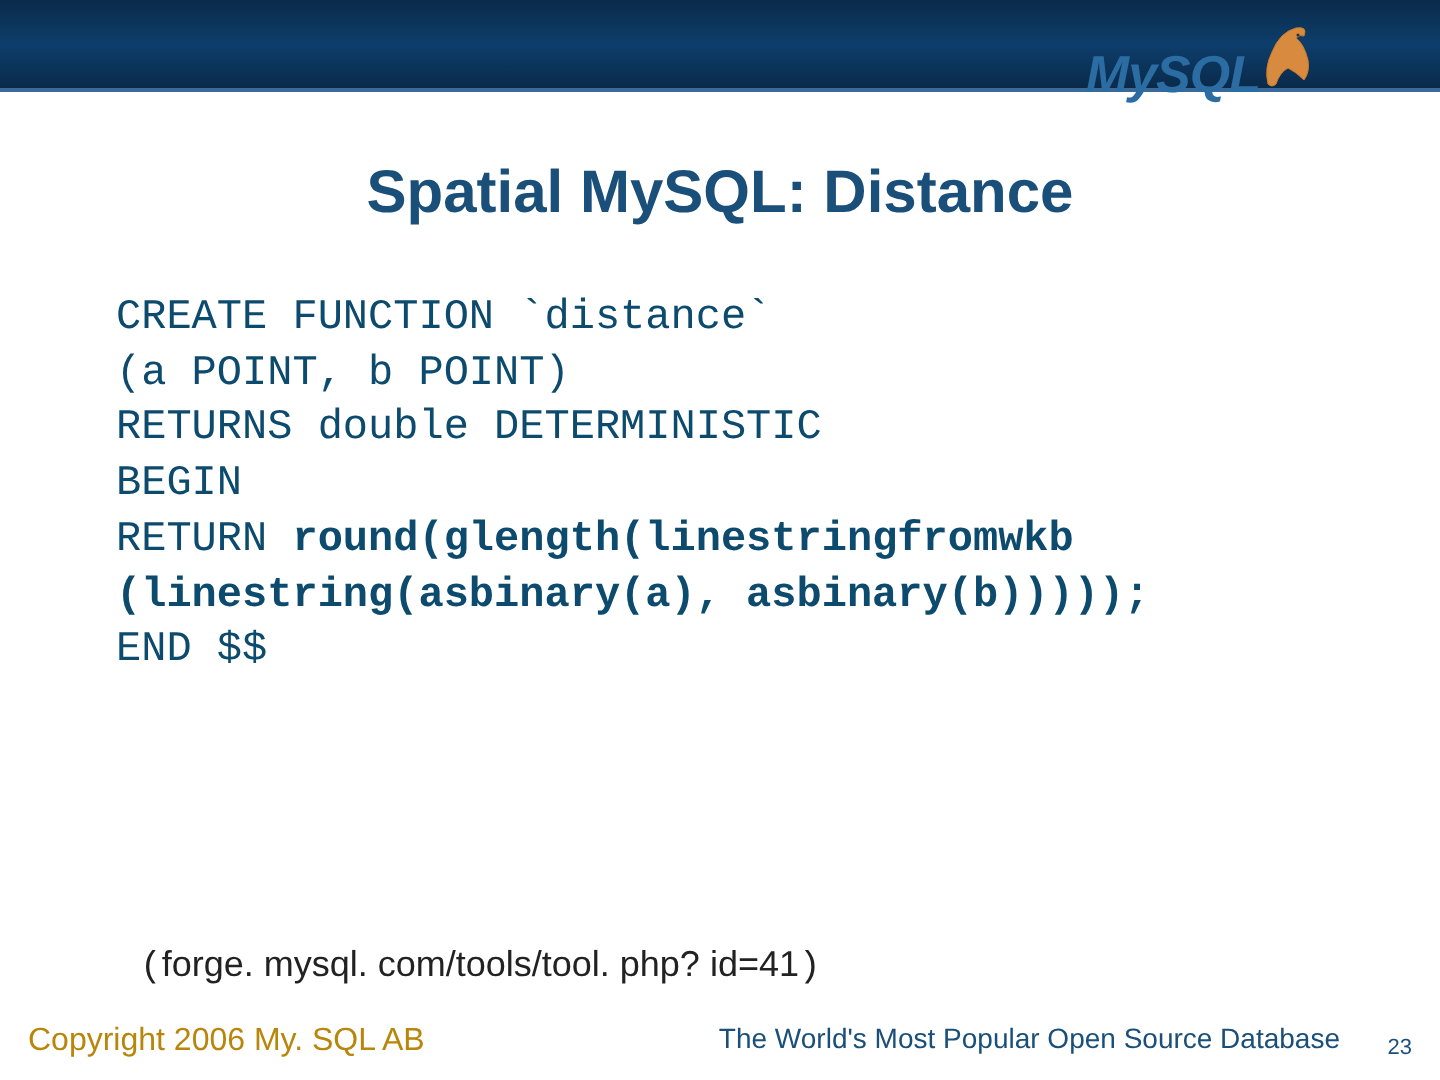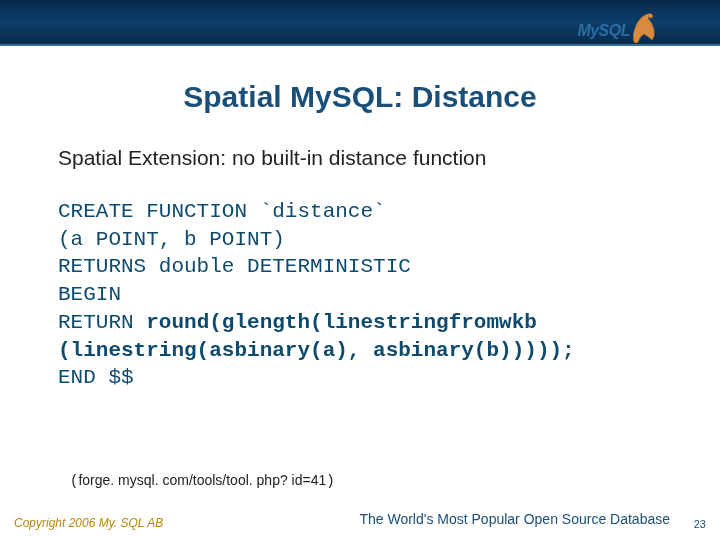--- a/index.html
+++ b/index.html
@@ -25,21 +25,21 @@
     top: 8px;
     right: 62px;
     display: flex;
     align-items: flex-start;
     z-index: 2;
   }
   .logo-text {
     font-family: Arial, sans-serif;
     font-weight: bold;
     font-style: italic;
-    font-size: 16px;
+    font-size: 26px;
     color: #2b6ca3;
     letter-spacing: -0.5px;
     margin-top: 14px;
     margin-left: 23px;
   }
   .logo-dolphin {
     width: 30px;
     height: 40px;
     margin-left: -2px;
   }
@@ -72,31 +72,30 @@
     color: #0c4a6e;
     line-height: 1.32;
     white-space: pre-wrap;
     word-wrap: break-word;
   }
   .bold { font-weight: bold; }
   .url-line {
     position: absolute;
     top: 472px;
     left: 70px;
-    font-size: 14px;
+    font-size: 18px;
     color: #222;
   }
   .paren { font-family: "Courier New", monospace; }
   .footer-left {
     position: absolute;
     bottom: 10px;
     left: 14px;
-    font-size: 12px;
+    font-size: 16px;
     color: #b8860b;
-    font-style: italic;
   }
   .footer-right {
     position: absolute;
     bottom: 13px;
     right: 50px;
     font-size: 14px;
     color: #1a4f7a;
   }
   .page-num {
     position: absolute;
@@ -115,21 +114,20 @@
   <span class="logo-text">MySQL</span>
   <svg class="logo-dolphin" viewBox="0 0 30 40">
     <path d="M 6 34 Q 4 26 8 18 Q 12 8 20 6 Q 26 5 24 10 Q 22 9 20 11 Q 24 14 26 22 Q 27 28 24 32 Q 20 28 16 26 Q 12 28 10 34 Q 8 36 6 34 Z" fill="#d88b3e" stroke="#c87b2e" stroke-width="0.5"></path>
     <circle cx="21" cy="9.5" r="0.8" fill="#333"></circle>
   </svg>
 </div>
 
 <div class="title">Spatial MySQL: Distance</div>
 
 <div class="content">
-  <div class="subtitle">Spatial Extension: no built-in distance function</div>
   <div class="code"><span>CREATE FUNCTION `distance`</span>
 <span>(a POINT, b POINT)</span>
 <span>RETURNS double DETERMINISTIC</span>
 <span>BEGIN</span>
 <span>RETURN </span><span class="bold">round(glength(linestringfromwkb</span>
 <span class="bold">(linestring(asbinary(a), asbinary(b)))));</span>
 <span>END $$</span></div>
 </div>
 
 <div class="url-line">

